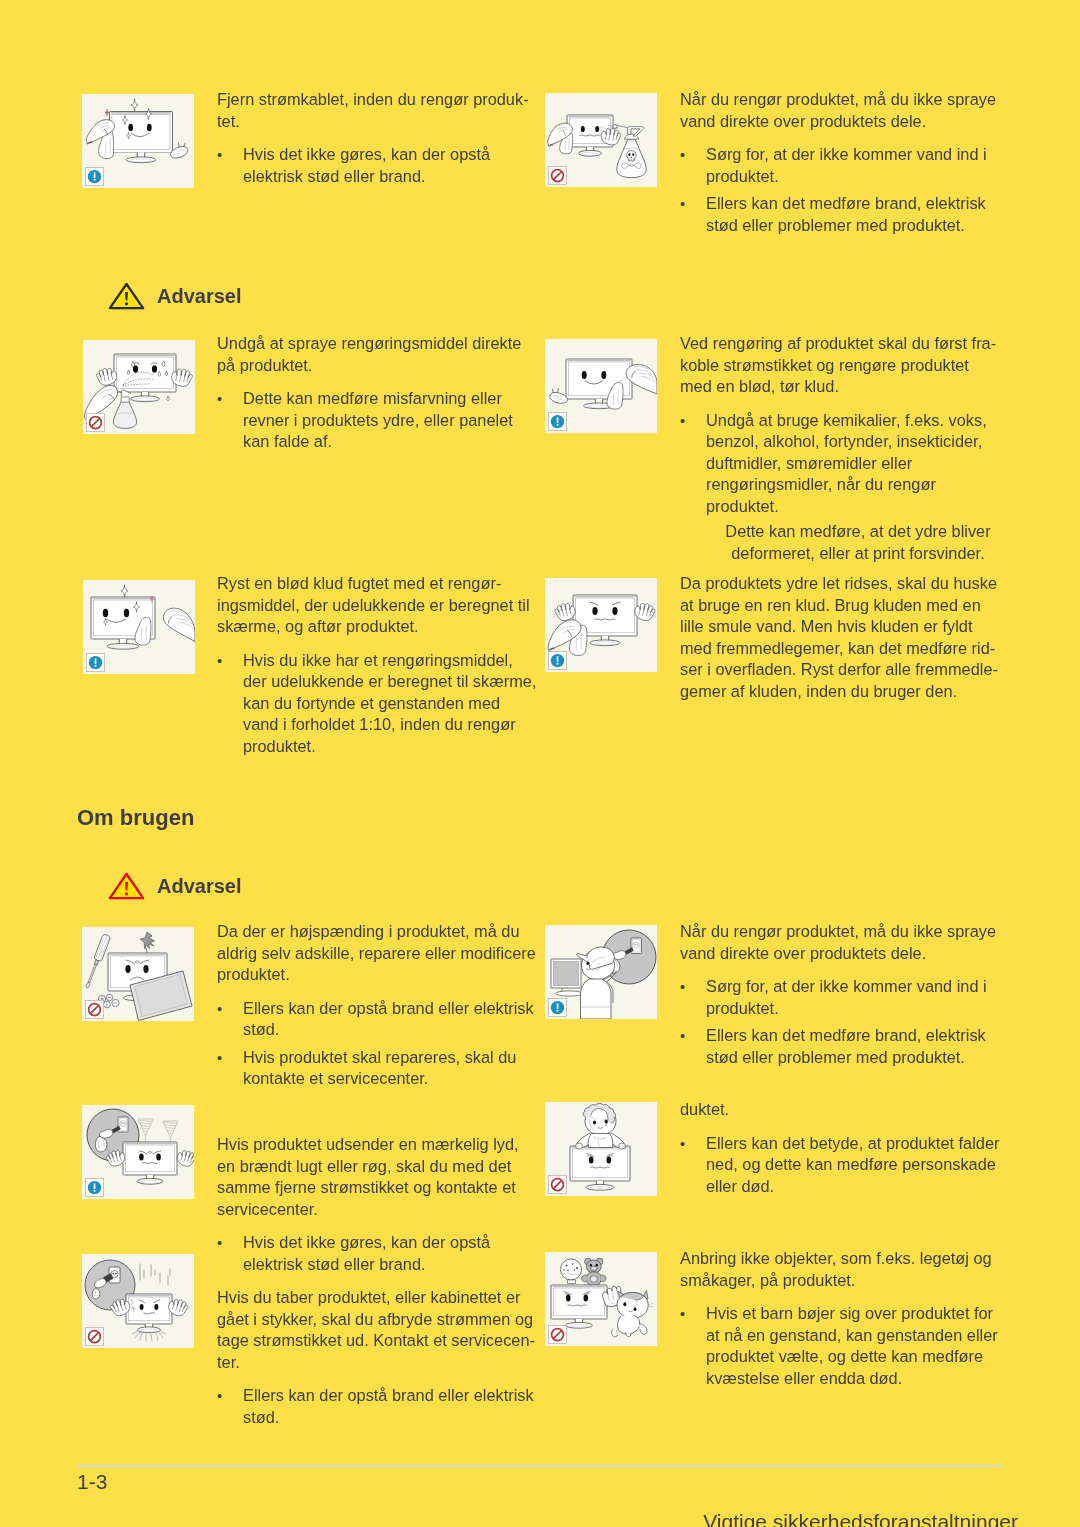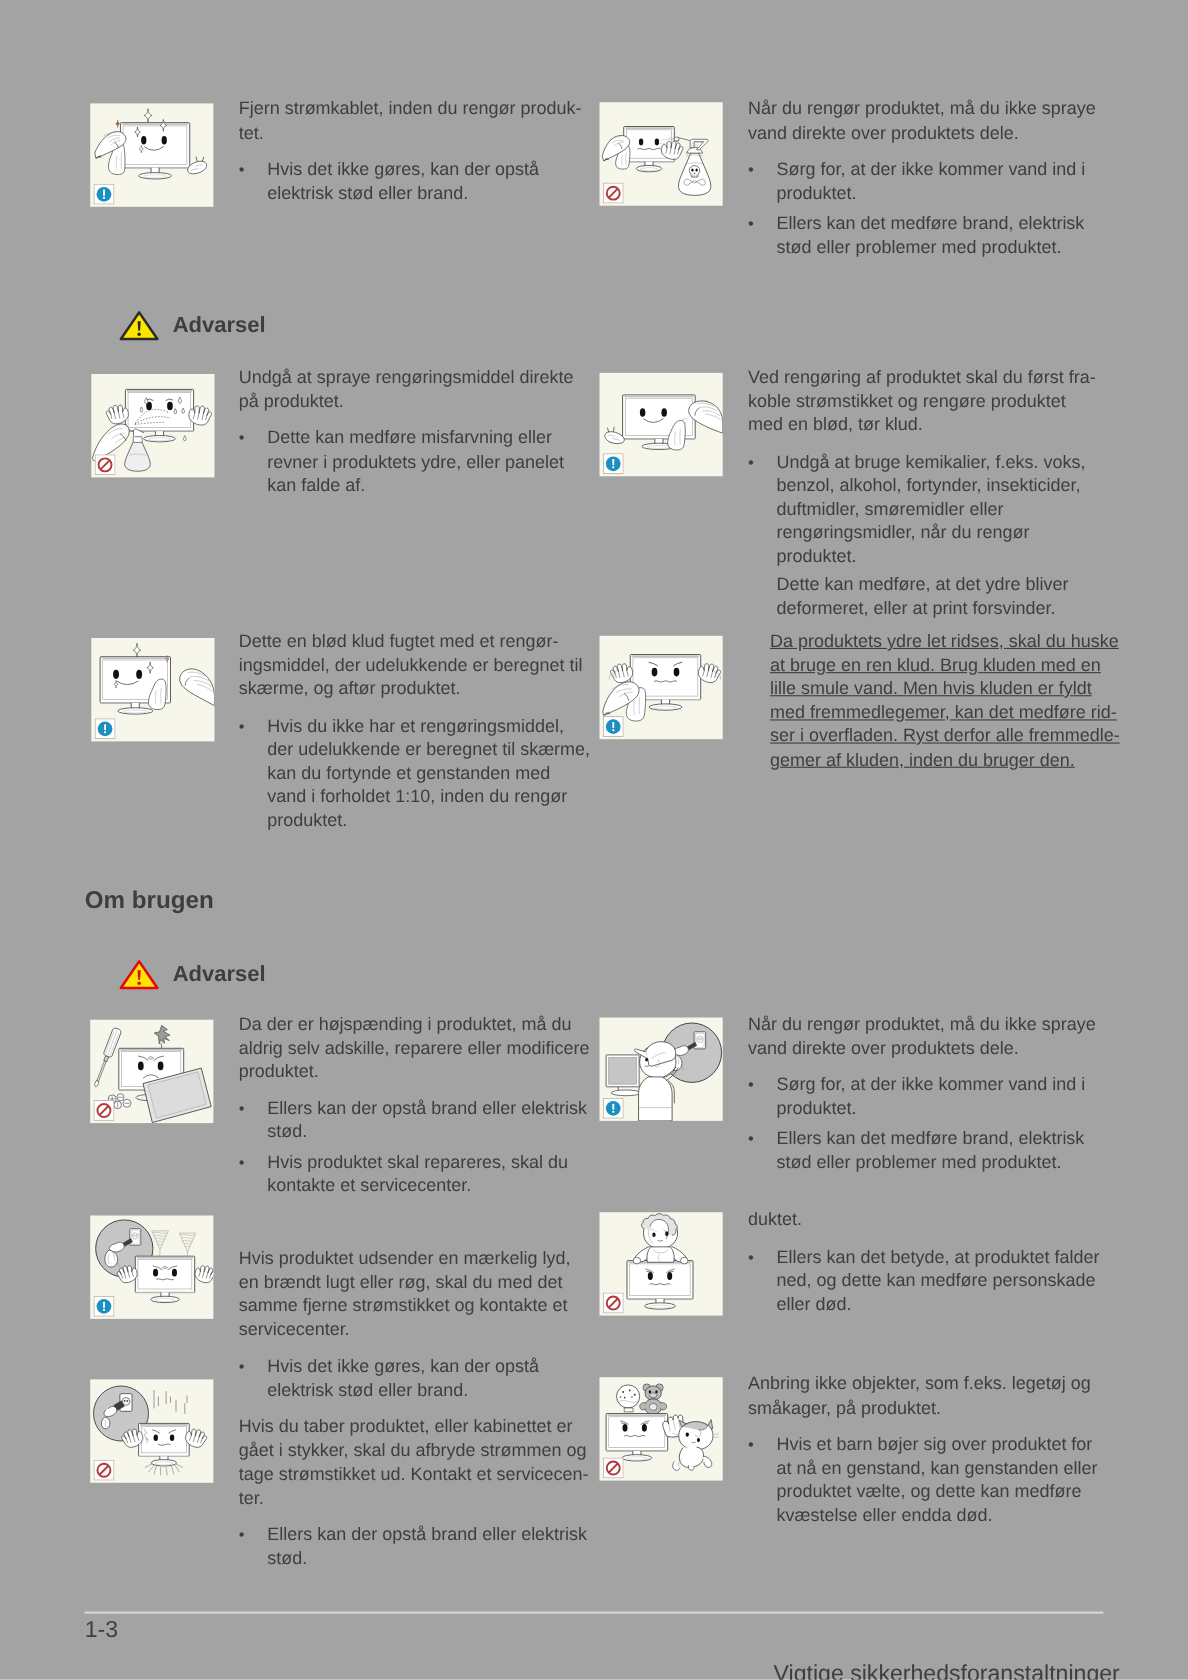--- a/index.html
+++ b/index.html
@@ -1,34 +1,34 @@
 <!DOCTYPE html>
 <html><head>
 <meta charset="utf-8">
 <title>Vigtige sikkerhedsforanstaltninger</title>
 <style>
   html,body{margin:0;padding:0;}
   body{width:1080px;height:1527px;background:#ffffff;
        font-family:"Liberation Sans",sans-serif;color:#3e3e3e;overflow:hidden;}
-  .page{position:relative;width:1080px;height:1527px;background:#a3a3a3;}
+  .page{position:relative;width:1080px;height:1527px;background:#fde047;}
 
   .illo{position:absolute;width:112px;height:94px;background:#f7f6eb;}
   .illo > svg.art{position:absolute;left:0;top:0;display:block;}
   .badge{position:absolute;left:3px;bottom:2px;width:19px;height:19px;display:block;}
   .badge svg{display:block;}
 
   .tcol{position:absolute;}
   .p{font-size:16.35px;line-height:21.5px;margin:0;color:#3e3e3e;}
   .ln{display:block;}
   .blist{margin:0;padding:0;list-style:none;}
   .blist li{position:relative;font-size:16.35px;line-height:21.5px;
             padding-left:26px;color:#3e3e3e;margin-top:6px;}
   .blist li:first-child{margin-top:12px;}
   .blist li .bul{position:absolute;left:0px;top:0;line-height:21.5px;font-size:15px;}
-  .blist li.nobul{margin-top:4px;}
+  .blist li.nobul{margin-top:4px;text-align:center;}
 
   .sechead{position:absolute;font-size:22px;font-weight:bold;color:#3e3e3e;text-align:right;}
   .warn{position:absolute;display:flex;align-items:center;}
   .warn .wtri{display:block;}
   .warn .wtxt{font-size:20px;font-weight:bold;color:#3e3e3e;margin-left:12px;}
 
   .frule{position:absolute;height:2px;background:#d5d5df;}
   .fleft,.fright{position:absolute;font-size:21px;color:#3e3e3e;}
 
 </style>
@@ -407,21 +407,21 @@
         <svg width="19" height="19" viewBox="0 0 19 19">
           <rect x="0.5" y="0.5" width="18" height="18" fill="#ffffff" stroke="#b9b4aa" stroke-width="0.8"></rect>
           <circle cx="9.5" cy="9.6" r="6.7" fill="#1a8fc1"></circle>
           <rect x="8.7" y="5.3" width="1.7" height="5.6" rx="0.5" fill="#ffffff"></rect>
           <rect x="8.7" y="11.8" width="1.7" height="1.9" rx="0.5" fill="#ffffff"></rect>
         </svg>
       </span>
   </div>
   <div class="tcol" style="left:217px;top:573px;width:330px;">
     <p class="p">
-      <span class="ln">Dette en blød klud fugtet med et rengør-</span>
+      <span class="ln">Ryst en blød klud fugtet med et rengør-</span>
       <span class="ln">ingsmiddel, der udelukkende er beregnet til</span>
       <span class="ln">skærme, og aftør produktet.</span>
     </p>
     <ul class="blist">
       <li>
           <span class="bul">•</span>
         <span class="ln">Hvis du ikke har et rengøringsmiddel,</span>
         <span class="ln">der udelukkende er beregnet til skærme,</span>
         <span class="ln">kan du fortynde et genstanden med</span>
         <span class="ln">vand i forholdet 1:10, inden du rengør</span>
@@ -488,21 +488,21 @@
 </svg>
     <span class="badge">
         <svg width="19" height="19" viewBox="0 0 19 19">
           <rect x="0.5" y="0.5" width="18" height="18" fill="#ffffff" stroke="#b9b4aa" stroke-width="0.8"></rect>
           <circle cx="9.5" cy="9.6" r="6.7" fill="#1a8fc1"></circle>
           <rect x="8.7" y="5.3" width="1.7" height="5.6" rx="0.5" fill="#ffffff"></rect>
           <rect x="8.7" y="11.8" width="1.7" height="1.9" rx="0.5" fill="#ffffff"></rect>
         </svg>
       </span>
   </div>
-  <div class="tcol" style="left:700px;top:573px;width:330px;text-decoration:underline;">
+  <div class="tcol" style="left:680px;top:573px;width:330px;">
     <p class="p">
       <span class="ln">Da produktets ydre let ridses, skal du huske</span>
       <span class="ln">at bruge en ren klud. Brug kluden med en</span>
       <span class="ln">lille smule vand. Men hvis kluden er fyldt</span>
       <span class="ln">med fremmedlegemer, kan det medføre rid-</span>
       <span class="ln">ser i overfladen. Ryst derfor alle fremmedle-</span>
       <span class="ln">gemer af kluden, inden du bruger den.</span>
     </p>
   </div>
 

